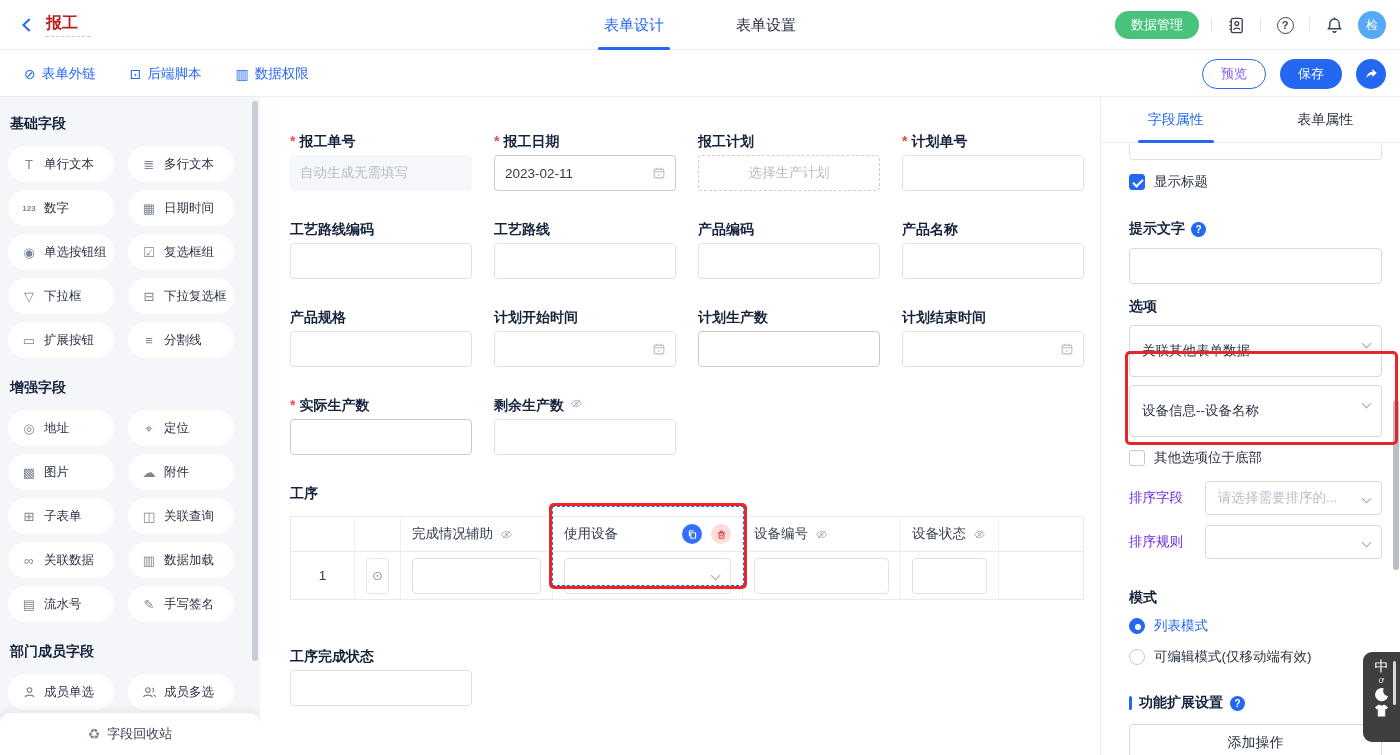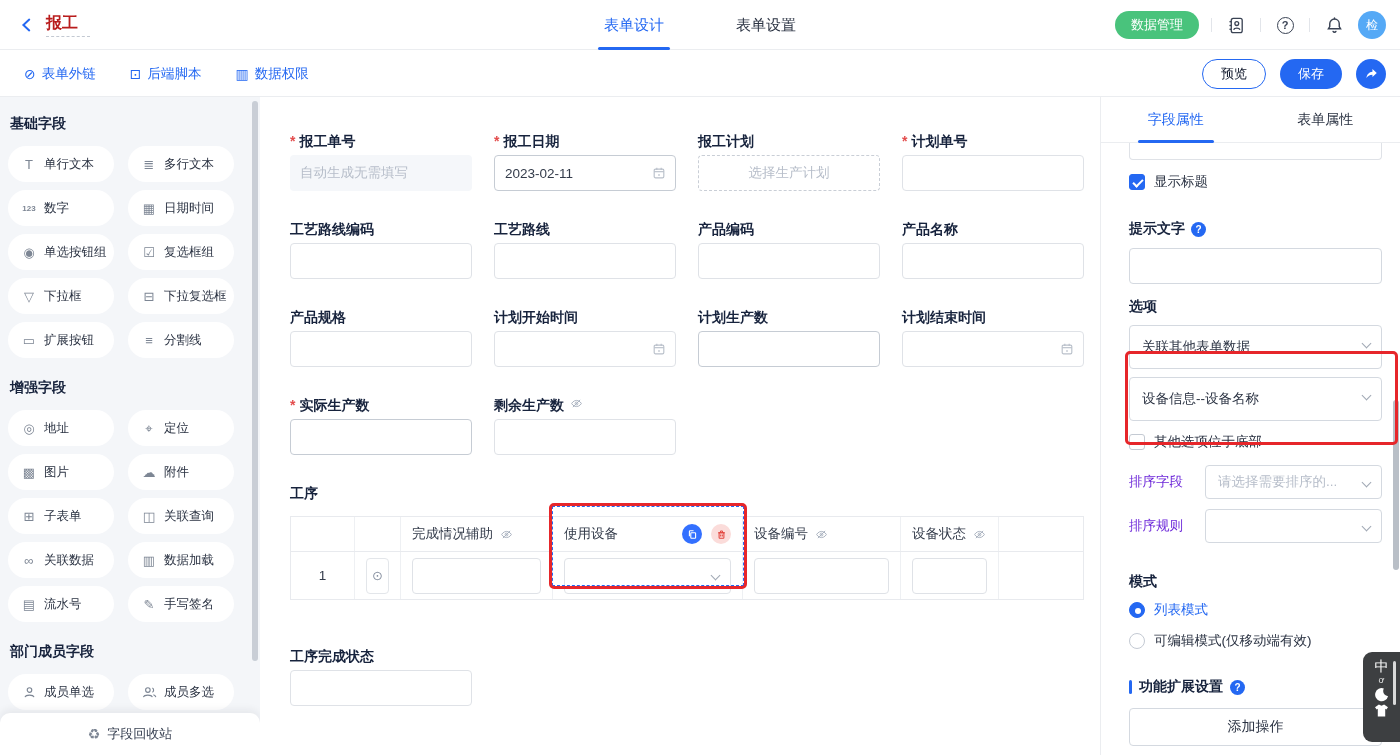--- a/index.html
+++ b/index.html
@@ -23,21 +23,21 @@
   .hicon { width:24px; height:24px; display:flex; align-items:center; justify-content:center; cursor:pointer; }
   .help-circ { width:17px; height:17px; border:1.5px solid #3a4354; border-radius:50%; font-size:11px; color:#3a4354; display:flex; align-items:center; justify-content:center; font-weight:bold; }
   .avatar { width:28px; height:28px; border-radius:50%; background:#55a9f6; color:#fff; font-size:12px; display:flex; align-items:center; justify-content:center; cursor:pointer; }
 
   
   .toolbar { position:absolute; left:0; top:51px; width:1400px; height:46px; background:#fff; border-bottom:1px solid #ebedf0; box-shadow:0 2px 4px rgba(31,35,41,.03); display:flex; align-items:center; }
   .tb-left { display:flex; align-items:center; gap:34px; margin-left:24px; }
   .tb-link { display:flex; align-items:center; gap:6px; color:#2468f2; font-size:13.5px; cursor:pointer; }
   .tb-link .g { font-size:14px; }
   .tb-right { position:absolute; right:14px; display:flex; align-items:center; gap:14px; }
-  .btn-outline { height:30px; padding:0 18px; border:1px solid #2468f2; color:#0f172a; background:#fff; border-radius:15px; font-size:13px; display:flex; align-items:center; cursor:pointer; }
+  .btn-outline { height:30px; padding:0 18px; border:1px solid #2468f2; color:#8b5cf6; background:#fff; border-radius:15px; font-size:13px; display:flex; align-items:center; cursor:pointer; }
   .btn-primary { height:30px; padding:0 18px; border:none; color:#fff; background:#2468f2; border-radius:15px; font-size:13px; display:flex; align-items:center; cursor:pointer; }
   .share-circ { width:30px; height:30px; border-radius:50%; background:#2468f2; display:flex; align-items:center; justify-content:center; cursor:pointer; }
 
   
   .sidebar { position:absolute; left:0; top:97px; width:260px; height:658px; background:#f4f6f9; overflow:hidden; }
   .sb-inner { padding:18px 0 0 8px; }
   .sb-sec-title { font-size:14px; font-weight:bold; color:#17233d; margin:0 0 13px 2px; }
   .sb-grid { display:flex; flex-wrap:wrap; gap:8px 14px; width:232px; margin-bottom:21px; }
   .sb-item { width:106px; height:36px; background:#fff; border-radius:18px; display:flex; align-items:center; padding-left:13px; gap:7px; cursor:grab; }
   .sb-item .ic { width:16px; display:flex; justify-content:center; color:#7d8694; font-size:13px; line-height:13px; flex:none; }
@@ -89,21 +89,21 @@
   .pn-tab.active::after { content:""; position:absolute; left:50%; transform:translateX(-50%); bottom:-1px; width:76px; height:3px; background:#2468f2; border-radius:2px; }
   .pn-body { padding:0 18px 0 28px; position:relative; }
   .cut-input { height:17px; border-left:1px solid #dfe2e7; border-right:1px solid #dfe2e7; border-bottom:1px solid #dfe2e7; border-radius:0 0 4px 4px; }
   .chk-row { display:flex; align-items:center; gap:9px; font-size:13.5px; color:#2a3242; cursor:pointer; }
   .cb { width:16px; height:16px; border-radius:3px; border:1px solid #c4cad3; background:#fff; position:relative; flex:none; }
   .cb.on { background:#2468f2; border-color:#2468f2; }
   .cb.on::after { content:""; position:absolute; left:4.5px; top:1.5px; width:4px; height:8px; border-right:2px solid #fff; border-bottom:2px solid #fff; transform:rotate(45deg); }
   .pn-label { font-size:14px; font-weight:bold; color:#17233d; display:flex; align-items:center; gap:6px; }
   .help-badge { width:15px; height:15px; border-radius:50%; background:#2468f2; color:#fff; font-size:10px; display:flex; align-items:center; justify-content:center; font-weight:bold; }
   .pn-input { height:36px; border:1px solid #d4d9e0; border-radius:4px; background:#fff; }
-  .pn-select { height:44px; border:1px solid #d4d9e0; border-radius:4px; background:#fff; position:relative; display:flex; align-items:center; padding:0 28px 0 12px; font-size:13.5px; color:#2a3242; cursor:pointer; }
+  .pn-select { height:52px; border:1px solid #d4d9e0; border-radius:4px; background:#fff; position:relative; display:flex; align-items:center; padding:0 28px 0 12px; font-size:13.5px; color:#2a3242; cursor:pointer; }
   .sort-row { display:flex; align-items:center; }
   .sort-row .sl { width:76px; font-size:13.5px; color:#6d28d9; flex:none; }
   .sort-row .pn-select { flex:1; height:34px; }
   .rad-row { display:flex; align-items:center; gap:9px; font-size:13.5px; color:#2a3242; cursor:pointer; }
   .rad { width:16px; height:16px; border-radius:50%; border:1px solid #c4cad3; background:#fff; position:relative; flex:none; }
   .rad.on { background:#2468f2; border-color:#2468f2; }
   .rad.on::after { content:""; position:absolute; left:5px; top:5px; width:6px; height:6px; border-radius:50%; background:#fff; }
   .ext-row { display:flex; align-items:center; gap:7px; }
   .ext-bar { width:3px; height:14px; background:#2468f2; border-radius:2px; }
   .btn-add { height:38px; border:1px solid #d4d9e0; border-radius:4px; background:#fff; display:flex; align-items:center; justify-content:center; font-size:14px; color:#2a3242; cursor:pointer; }

